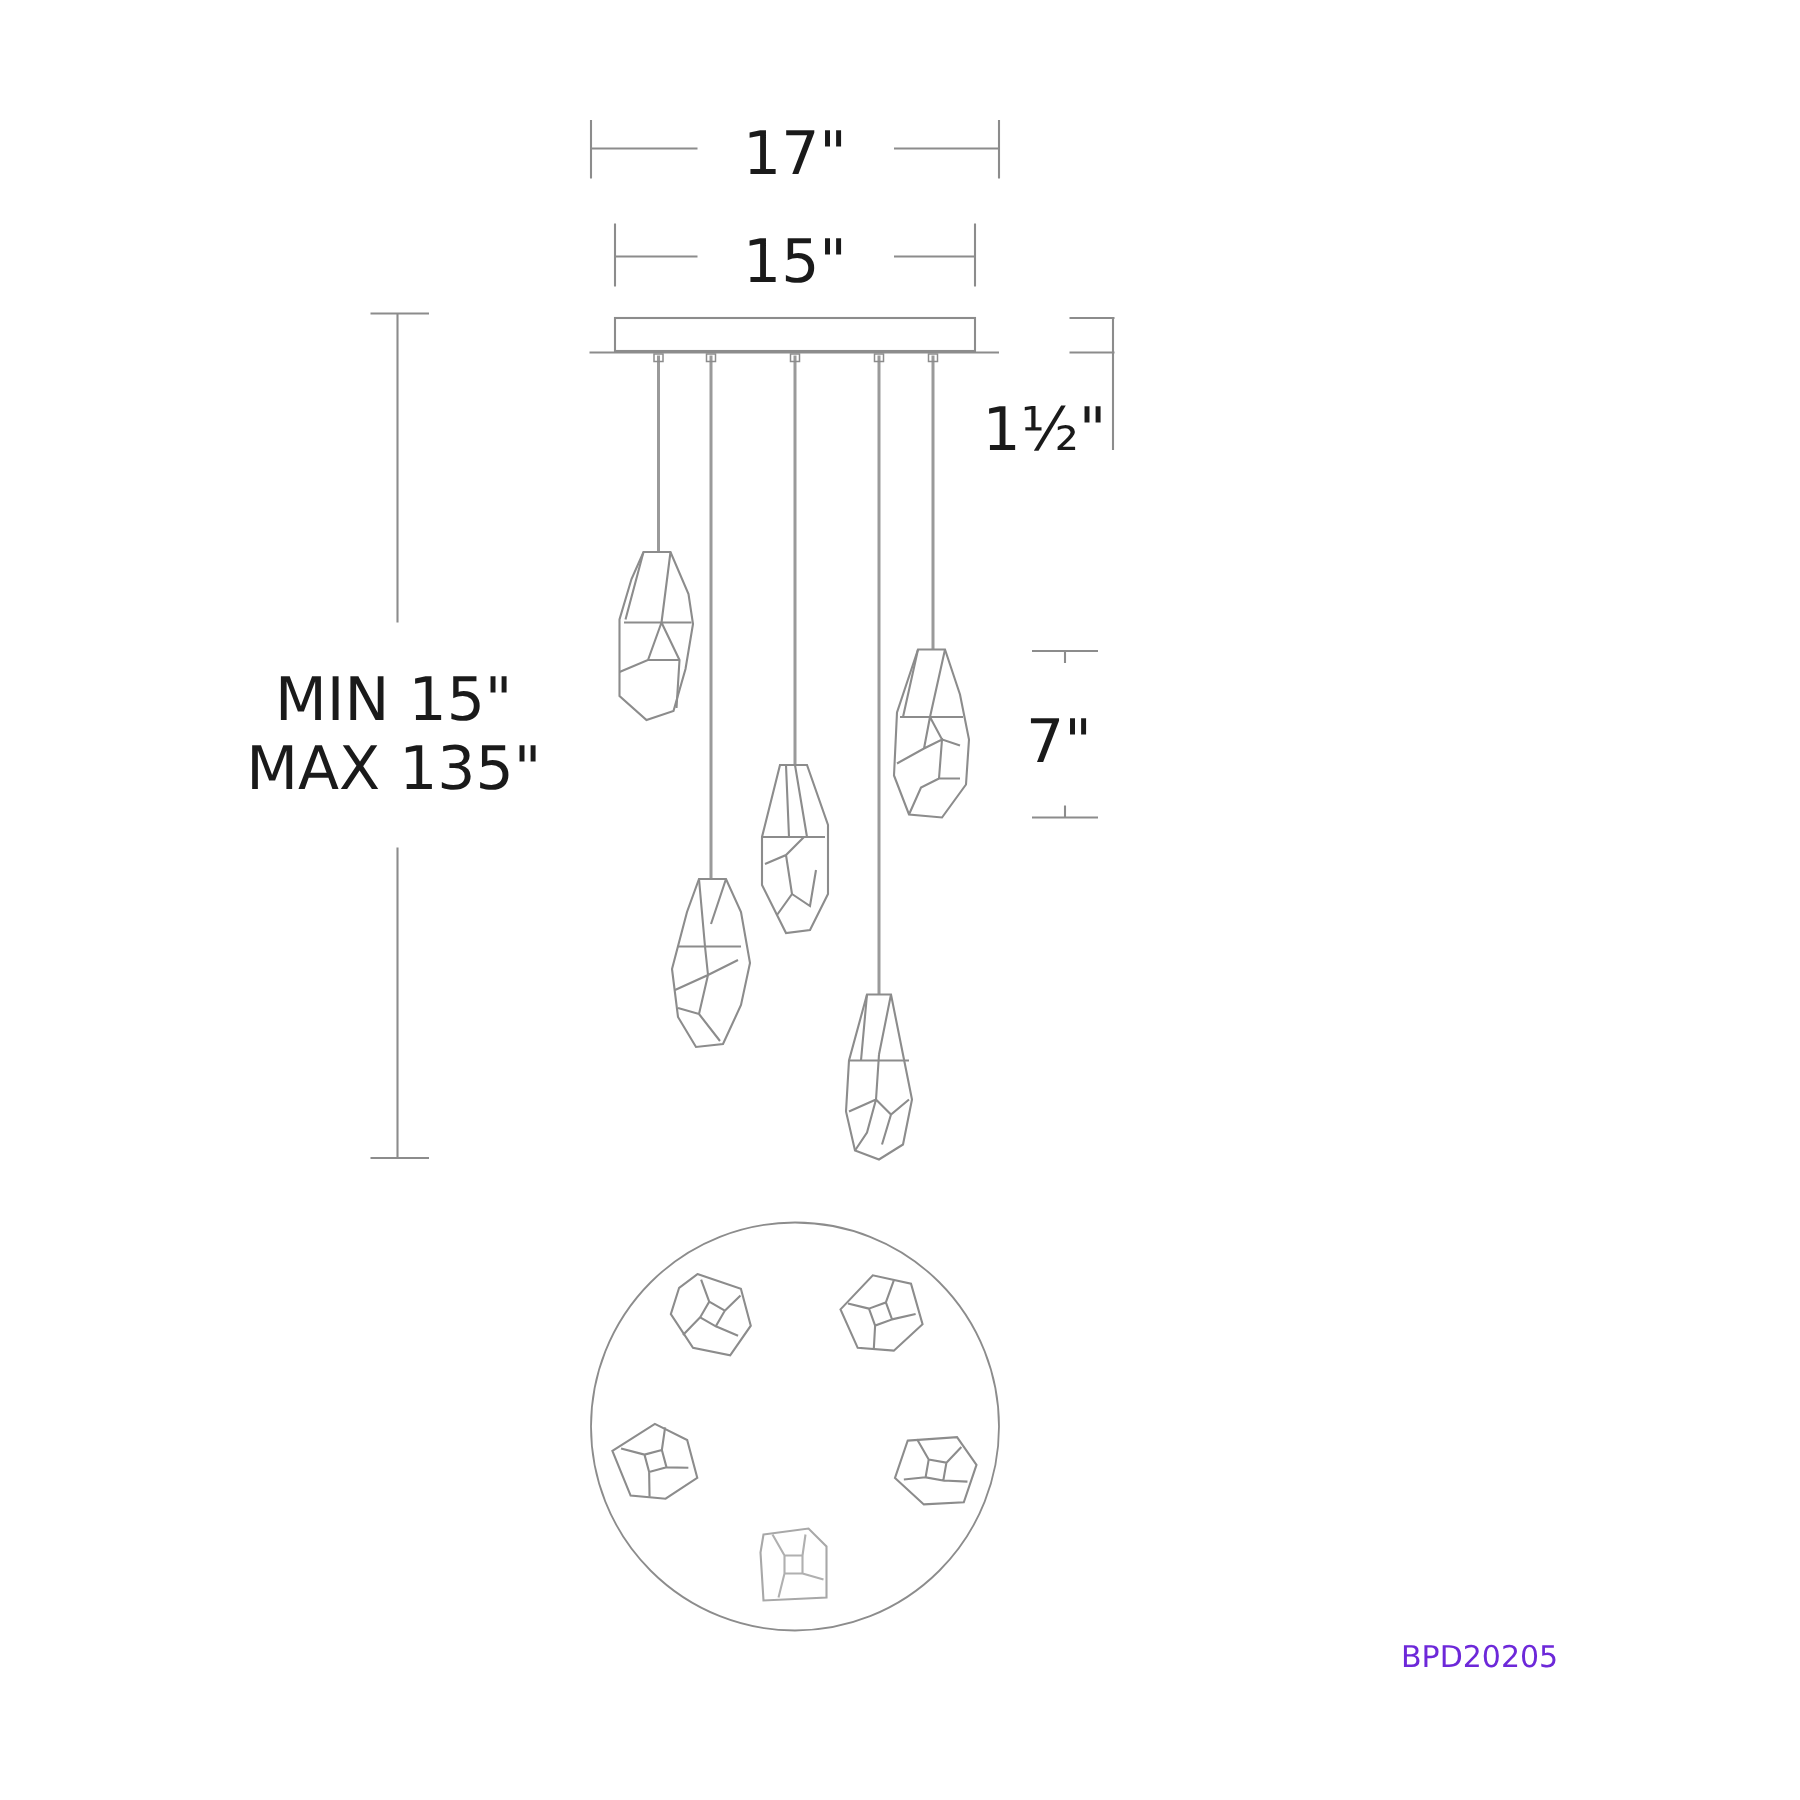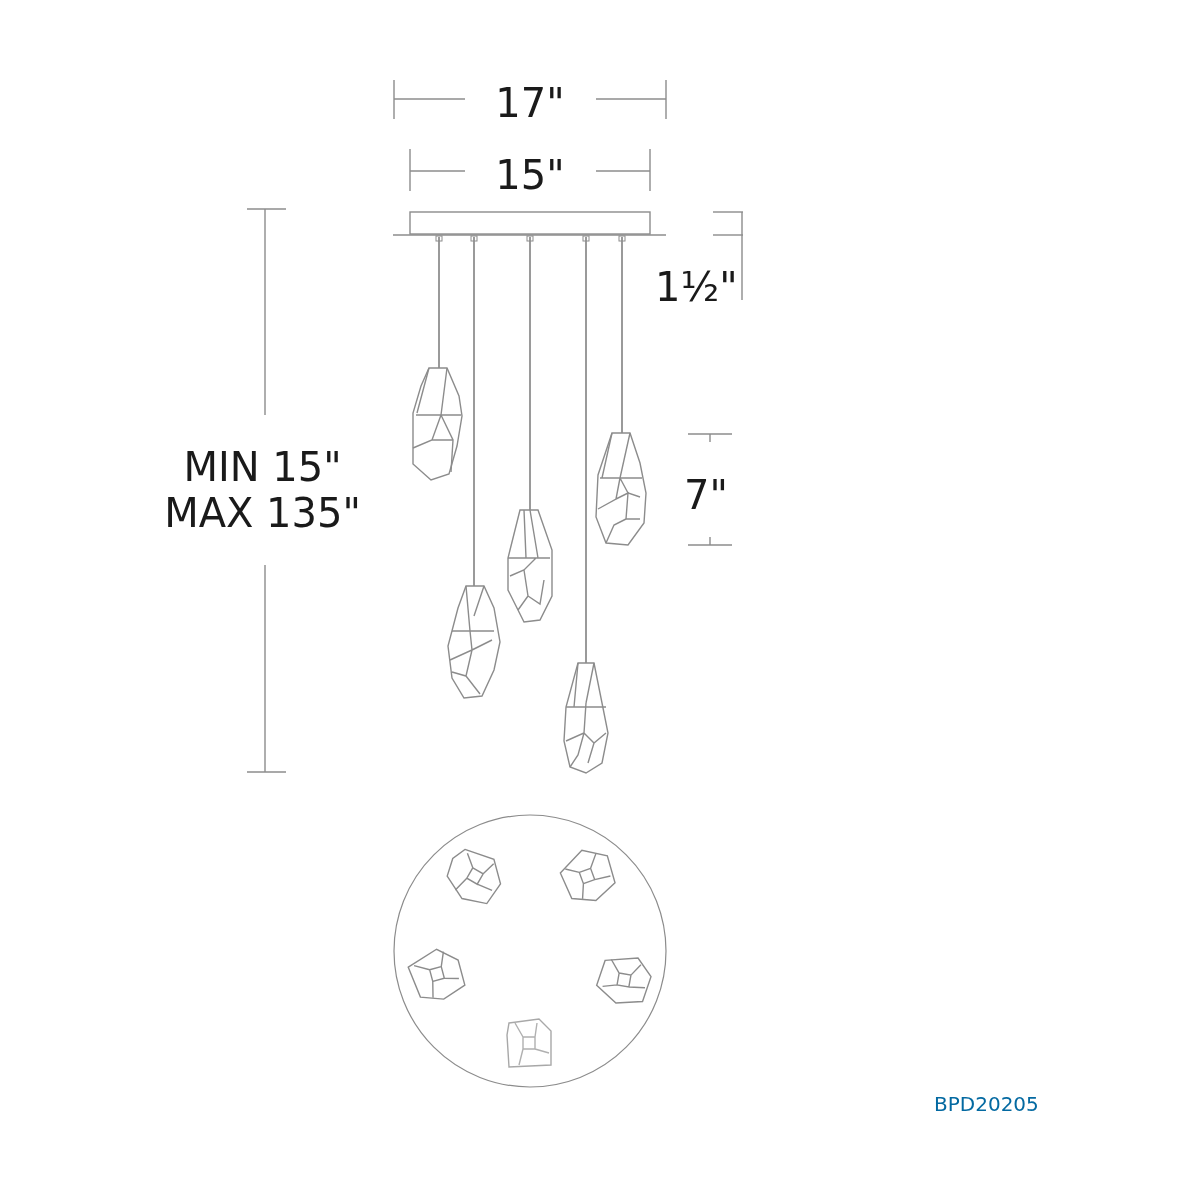--- a/index.html
+++ b/index.html
@@ -5,21 +5,21 @@
   html, body { margin: 0; padding: 0; background: #ffffff; }
   body { width: 1200px; height: 1200px; position: relative; overflow: hidden;
          font-family: "Liberation Sans", "DejaVu Sans", sans-serif; color: #1a1a1a; }
   .drawing { position: absolute; left: 0; top: 0; width: 1200px; height: 1200px; }
   .dim-text { position: absolute; color: #1a1a1a; font-family: "DejaVu Sans", "Liberation Sans", sans-serif; white-space: nowrap; letter-spacing: 0px; }
   .dim-17 { left: 460px; top: 80px; width: 140px; text-align: center; font-size: 40px; }
   .dim-15 { left: 460px; top: 152px; width: 140px; text-align: center; font-size: 40px; }
   .dim-canopy-h { left: 655px; top: 264px; font-size: 40px; }
   .dim-7 { left: 684px; top: 472px; font-size: 40px; }
   .dim-overall { left: 160px; top: 444px; width: 205px; text-align: center; font-size: 40px; line-height: 46px; }
-  .model-no { position: absolute; left: 934px; top: 1092px; font-size: 20px; color: #0369a1; font-family: "DejaVu Sans", sans-serif; }
+  .model-no { position: absolute; left: 934px; top: 1092px; font-size: 20px; color: #6d28d9; font-family: "DejaVu Sans", sans-serif; }
 </style>
 </head>
 <body>
 
 <svg class="drawing" viewBox="0 0 1200 1200" xmlns="http://www.w3.org/2000/svg">
   <g fill="none" stroke="#8c8c8c" stroke-width="1.4">
 
     <g>
       <line x1="394" y1="80" x2="394" y2="119"></line>
       <line x1="394" y1="99" x2="465" y2="99"></line>

